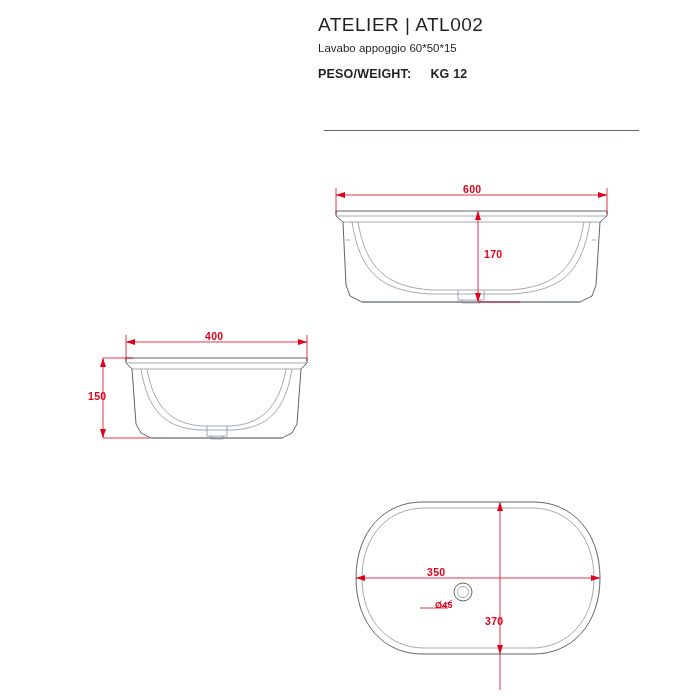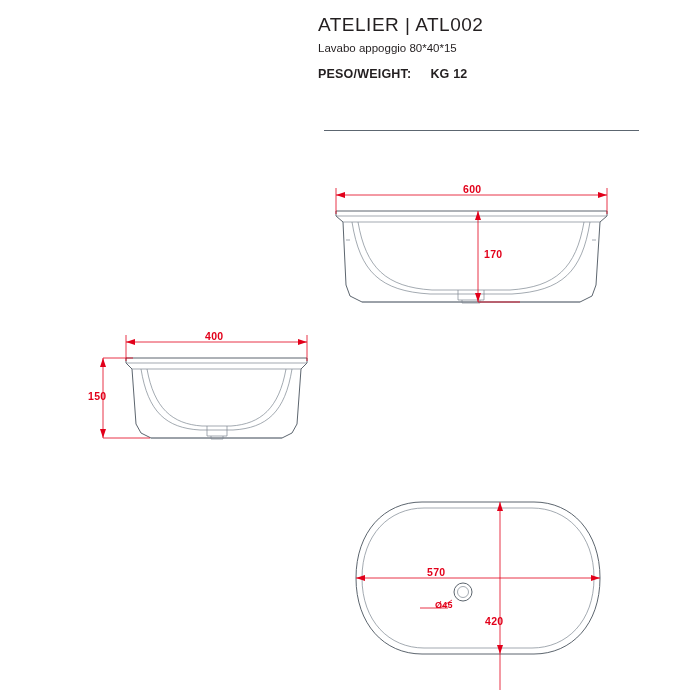--- a/index.html
+++ b/index.html
@@ -103,21 +103,21 @@
     fill: #e2001a;
   }
 </style>
 </head>
 <body>
 
 <div class="sheet">
 
   <div class="header">
     <div class="title">ATELIER | ATL002</div>
-    <div class="subtitle-it">Lavabo appoggio 80*40*15</div>
+    <div class="subtitle-it">Lavabo appoggio 60*50*15</div>
     <div class="weight-row">
       <span>PESO/WEIGHT:</span><span class="wval">KG 12</span>
     </div>
   </div>
   <div class="header-rule"></div>
 
   <svg width="700" height="700" viewBox="0 0 700 700">
 
     <g>
 
@@ -207,17 +207,17 @@
       <path class="dim" d="M420,608 L448,608"></path>
     </g>
   </svg>
 
   <div class="dimtext" style="left:463px; top:183px;">600</div>
   <div class="dimtext" style="left:484px; top:248px;">170</div>
 
   <div class="dimtext" style="left:205px; top:330px;">400</div>
   <div class="dimtext" style="left:88px; top:390px;">150</div>
 
-  <div class="dimtext" style="left:427px; top:566px;">570</div>
-  <div class="dimtext" style="left:485px; top:615px;">420</div>
+  <div class="dimtext" style="left:427px; top:566px;">350</div>
+  <div class="dimtext" style="left:485px; top:615px;">370</div>
   <div class="dimtext small" style="left:409px; top:600px;">Ø45</div>
 
 </div>
 
 </body></html>

